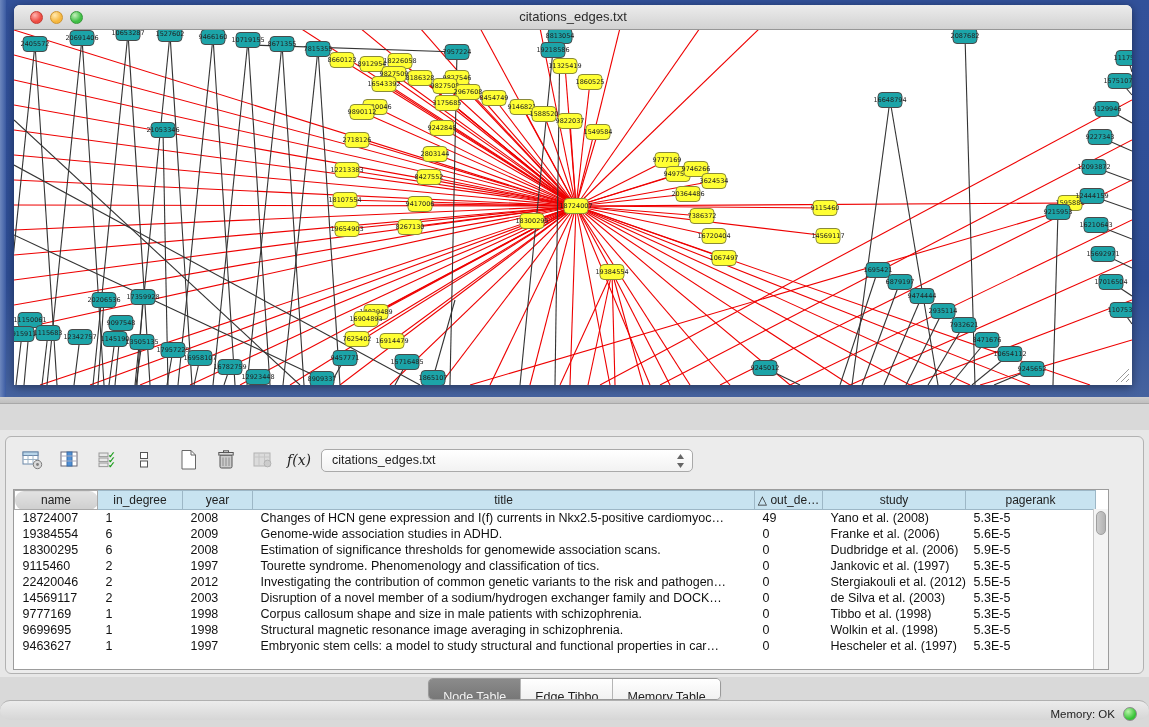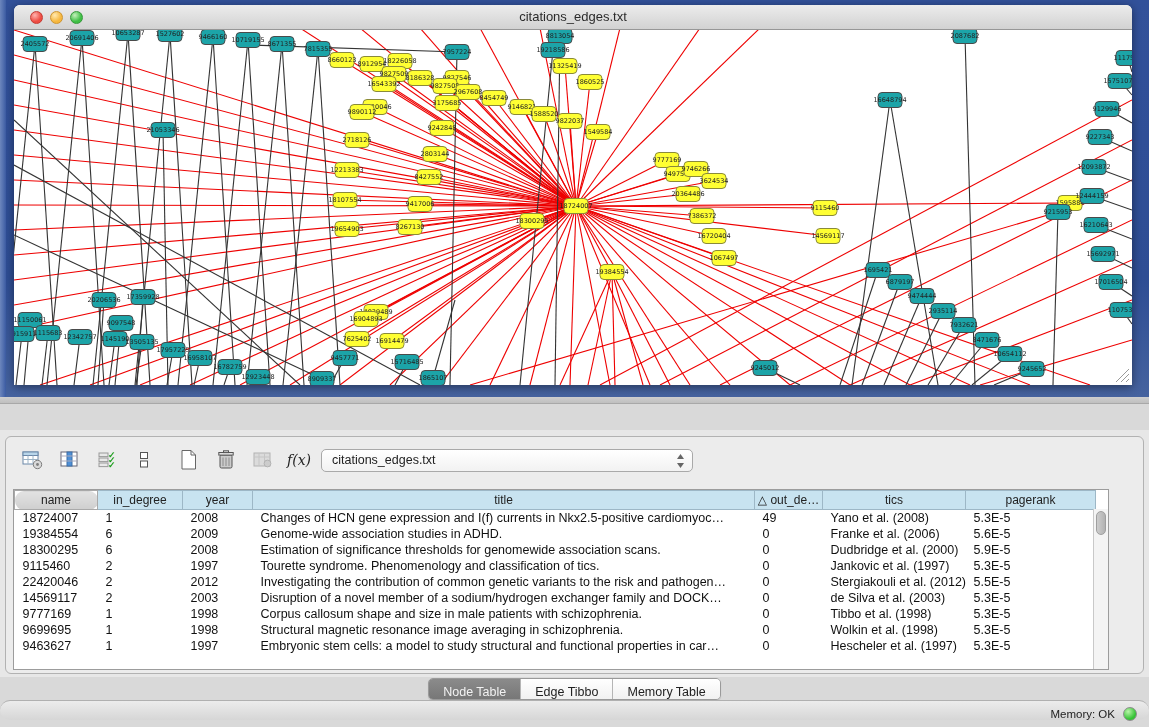--- a/index.html
+++ b/index.html
@@ -62,21 +62,21 @@
   #vscroll { position:absolute; right:0; top:19px; bottom:0; width:15px;
              background:#f4f4f4; border-left:1px solid #c9c9c9; }
   #vthumb { position:absolute; left:2px; top:2px; width:10px; height:24px;
             background:linear-gradient(90deg,#cdcdcd,#b2b2b2); border-radius:5px; border:1px solid #9f9f9f;}
 
   
   #tabs-row { position:absolute; left:0; top:677px; width:1149px; height:23px; display:flex;
               align-items:center; justify-content:center; }
   #seg { display:flex; border:1px solid #9a9a9a; border-radius:5px; overflow:hidden;
          box-shadow:0 1px 1px rgba(0,0,0,.15); }
-  .seg-btn { height:20px; line-height:20px; padding:3px 14px; font-size:12.5px; background:linear-gradient(180deg,#ffffff,#f1f1f1);
+  .seg-btn { height:20px; line-height:20px; padding:8px 14px; font-size:12.5px; background:linear-gradient(180deg,#ffffff,#f1f1f1);
              color:#222; border-left:1px solid #b5b5b5; cursor:default;}
   .seg-btn:first-child { border-left:none; }
   .seg-btn.sel { background:linear-gradient(180deg,#8b8b8b,#777777); color:#f2f2f2; }
 
   
   #status { position:absolute; left:0; top:700px; width:1149px; height:20px;
             background:linear-gradient(180deg,#ececec,#d6d6d6); border-top:1px solid #b0b0b0;border-radius:10px; }
   #mem { position:absolute; right:34px; top:7px; font-size:11.5px; color:#222; }
   #memdot { position:absolute; right:12px; top:6px; width:14px; height:14px; border-radius:50%;
             background:radial-gradient(circle at 35% 30%,#b8f5a8,#35c335 65%); border:1px solid #8c8c8c; }
@@ -760,21 +760,21 @@
               <col class="c5">
               <col class="c6">
           </colgroup>
           <thead>
               <tr id="thead-row">
                 <th class="first">name</th>
                 <th>in_degree</th>
                 <th>year</th>
                 <th>title</th>
                 <th>△ out_de…</th>
-                <th>tics</th>
+                <th>study</th>
                 <th>pagerank</th>
               </tr>
             </thead>
           <tbody id="tbody">
               <tr>
                 <td>18724007</td>
                 <td>1</td>
                 <td>2008</td>
                 <td>Changes of HCN gene expression and I(f) currents in Nkx2.5-positive cardiomyoc…</td>
                 <td>49</td>
@@ -789,21 +789,21 @@
                 <td>0</td>
                 <td>Franke et al. (2006)</td>
                 <td>5.6E-5</td>
               </tr>
               <tr>
                 <td>18300295</td>
                 <td>6</td>
                 <td>2008</td>
                 <td>Estimation of significance thresholds for genomewide association scans.</td>
                 <td>0</td>
-                <td>Dudbridge et al. (2000)</td>
+                <td>Dudbridge et al. (2006)</td>
                 <td>5.9E-5</td>
               </tr>
               <tr>
                 <td>9115460</td>
                 <td>2</td>
                 <td>1997</td>
                 <td>Tourette syndrome. Phenomenology and classification of tics.</td>
                 <td>0</td>
                 <td>Jankovic et al. (1997)</td>
                 <td>5.3E-5</td>

